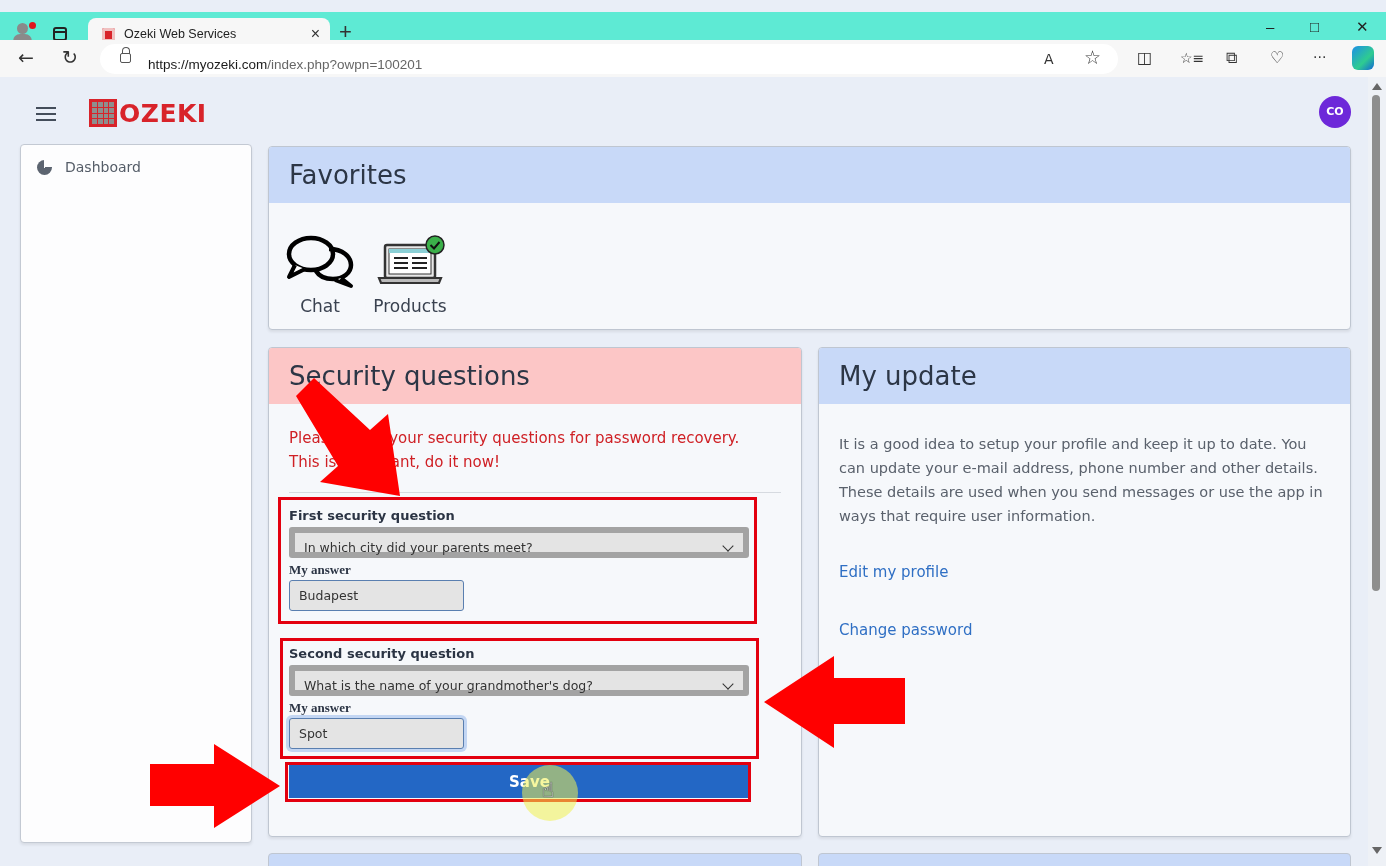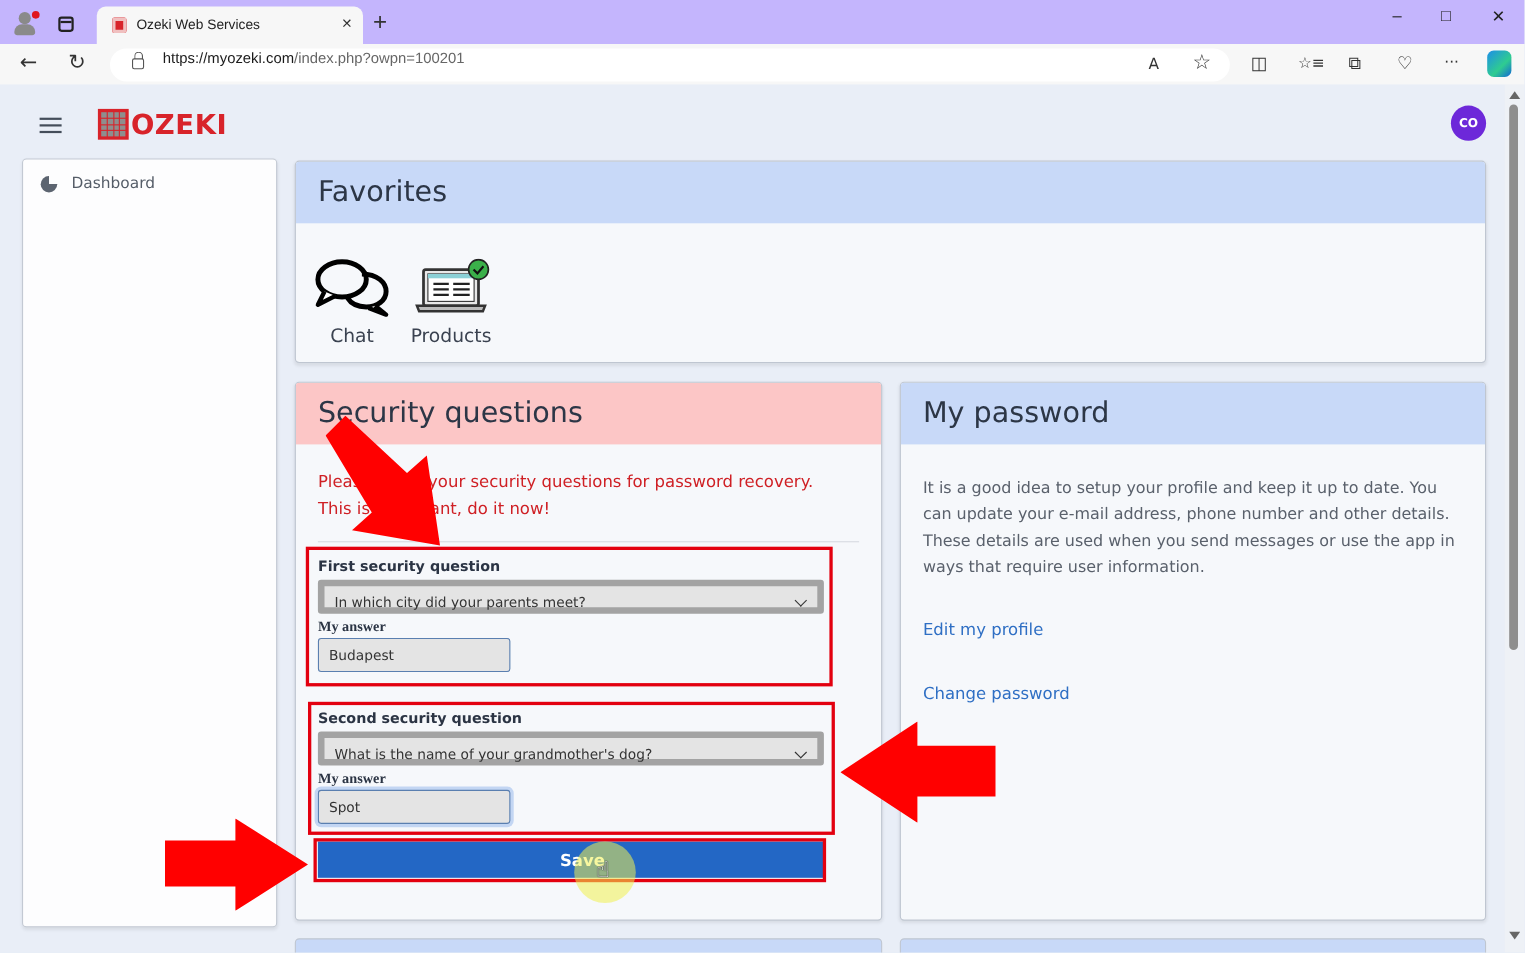--- a/index.html
+++ b/index.html
@@ -1,39 +1,39 @@
 <!DOCTYPE html>
 <html><head>
 <meta charset="utf-8">
 <style>
   * { box-sizing: border-box; margin: 0; padding: 0; }
   html, body { width: 1386px; height: 866px; overflow: hidden; }
   body { font-family: "DejaVu Sans", sans-serif; background: #e9eef7; position: relative; color: #2c3444; }
 
   
-  .tabbar { position: absolute; left: 0; top: 0; width: 1386px; height: 40px; background: #c4b5fd; }
+  .tabbar { position: absolute; left: 0; top: 12px; width: 1386px; height: 40px; background: #5eead4; }
   .profile-btn { position: absolute; left: 10px; top: 8px; width: 26px; height: 26px; }
   .profile-btn .head { position: absolute; left: 7px; top: 3px; width: 11px; height: 11px; border-radius: 50%; background: #8a8a8a; }
   .profile-btn .body { position: absolute; left: 3px; top: 14px; width: 19px; height: 10px; border-radius: 10px 10px 4px 4px; background: #8a8a8a; }
   .profile-btn .dot { position: absolute; left: 19px; top: 2px; width: 7px; height: 7px; border-radius: 50%; background: #e0141e; }
   .tab-actions-btn { position: absolute; left: 53px; top: 15px; width: 14px; height: 14px; border: 2px solid #222; border-radius: 3px; }
   .tab-actions-btn::after { content: ""; position: absolute; left: 0; top: 2px; width: 10px; height: 2px; background: #222; }
   .tab { position: absolute; left: 88px; top: 6px; width: 242px; height: 34px; background: #f7f7f7; border-radius: 8px 8px 0 0; }
   .tab .favicon { position: absolute; left: 14px; top: 10px; width: 13px; height: 14px; background: #d8232a; border-radius: 2px; box-shadow: inset 0 0 0 3px #f0c0c0; }
   .tab .title { position: absolute; left: 36px; top: 9px; font-size: 12.5px; color: #222; font-family: "Liberation Sans", sans-serif; }
   .tab .close { position: absolute; right: 10px; top: 7px; font-size: 16px; color: #333; font-family: "Liberation Sans", sans-serif; }
   .new-tab { position: absolute; left: 339px; top: 9px; font-size: 22px; color: #333; font-family: "Liberation Sans", sans-serif; line-height: 22px; }
   .win-ctrl { position: absolute; top: 6px; font-size: 15px; color: #222; font-family: "Liberation Sans", sans-serif; }
 
   .addressbar-row { position: absolute; left: 0; top: 40px; width: 1386px; height: 37px; background: #f7f7f7; }
   .nav-btn { position: absolute; top: 7px; font-size: 19px; color: #333; font-family: "DejaVu Sans", sans-serif; line-height: 20px; }
   .urlbox { position: absolute; left: 100px; top: 4px; width: 1018px; height: 30px; background: #ffffff; border-radius: 15px; }
   .urlbox .lock { position: absolute; left: 20px; top: 9px; width: 11px; height: 10px; border: 1.5px solid #555; border-radius: 2px; }
   .urlbox .lock::before { content: ""; position: absolute; left: 1px; top: -7px; width: 6px; height: 6px; border: 1.5px solid #555; border-bottom: none; border-radius: 4px 4px 0 0; }
-  .urlbox .url { position: absolute; left: 48px; top: 1px; font-size: 13.5px; color: #666; font-family: "Liberation Sans", sans-serif; text-align: center; }
+  .urlbox .url { position: absolute; left: 48px; top: 13px; font-size: 13.5px; color: #666; font-family: "Liberation Sans", sans-serif; text-align: center; }
   .urlbox .url b { color: #1b1b1b; font-weight: normal; }
   .tb-icon { position: absolute; top: 9px; font-size: 16px; color: #333; font-family: "DejaVu Sans", sans-serif; line-height: 18px; }
   .copilot { position: absolute; left: 1352px; top: 6px; width: 22px; height: 24px; border-radius: 6px; background: linear-gradient(135deg, #1d8fe8, #2fcc90 60%, #1266d6); }
 
   
   .page { position: absolute; left: 0; top: 77px; width: 1368px; height: 789px; background: #e9eef7; }
   .hamburger { position: absolute; left: 36px; top: 30px; width: 20px; height: 14px; }
   .hamburger span { position: absolute; left: 0; width: 20px; height: 2px; background: #444d5a; }
   .logo { position: absolute; left: 89px; top: 22px; height: 28px; display: flex; align-items: center; }
   .logo .mark { width: 28px; height: 28px; background: #d8232a; padding: 3px; display: grid; grid-template-columns: repeat(4, 1fr); gap: 1px; }
@@ -225,21 +225,21 @@
       </div>
       <div class="ans-label">My answer</div>
       <input class="answer focused" type="text" value="Spot" style="">
     </div>
 
     <button class="save-btn">Save</button>
   </div>
 
   <div class="card prof-card">
     <div class="card-header blue-hdr">
-      <span class="h">My password</span>
+      <span class="h">My update</span>
     </div>
     <div class="prof-body">
       <p>It is a good idea to setup your profile and keep it up to date. You can update your e-mail address, phone number and other details. These details are used when you send messages or use the app in ways that require user information.</p>
       <a href="#">Edit my profile</a>
       <a href="#">Change password</a>
     </div>
   </div>
 
   <div class="stub-card" style="left:268px;width:534px"></div>
   <div class="stub-card" style="left:818px;width:533px"></div>

